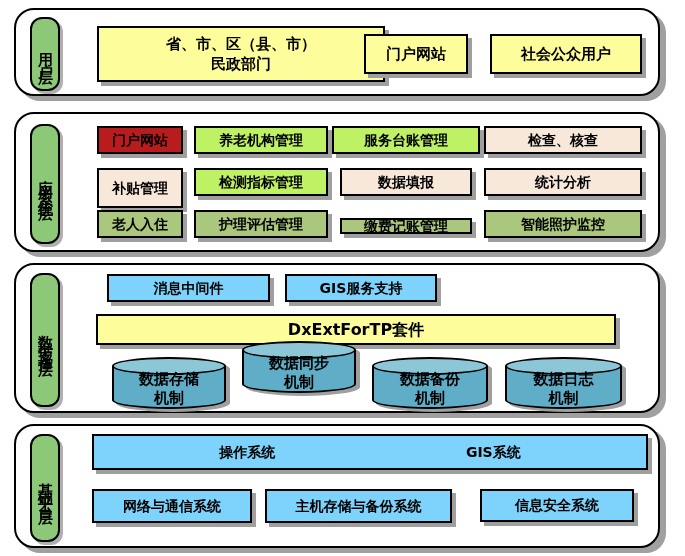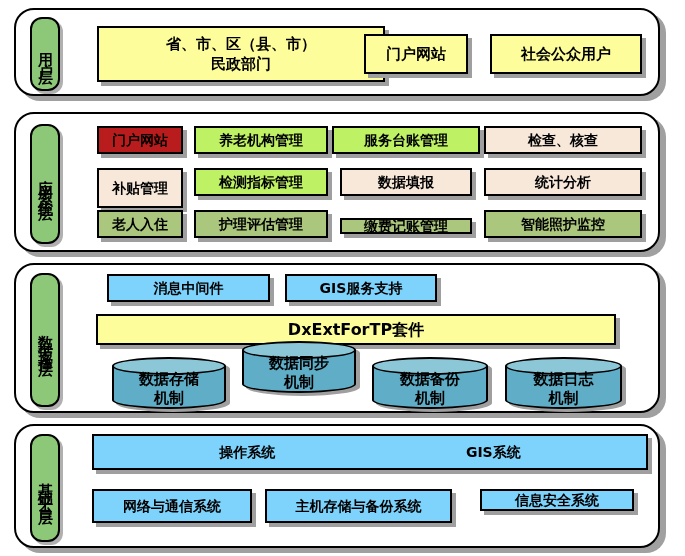--- a/index.html
+++ b/index.html
@@ -151,16 +151,16 @@
   <section class="layer" style="left:14px;top:424px;width:646px;height:124px">
     <div class="layer-label" style="left:14px;top:8px;width:30px;height:108px">基础平台层</div>
 
     <div class="box blue wide-blue" style="left:76px;top:8px;width:556px;height:36px">
       <span>操作系统</span>
       <span>GIS系统</span>
     </div>
 
     <div class="box blue" style="left:76px;top:63px;width:160px;height:34px">网络与通信系统</div>
     <div class="box blue" style="left:249px;top:63px;width:187px;height:34px">主机存储与备份系统</div>
-    <div class="box blue" style="left:464px;top:63px;width:154px;height:22px">信息安全系统</div>
+    <div class="box blue" style="left:464px;top:63px;width:154px;height:33px">信息安全系统</div>
   </section>
 
 </div>
 
 </body></html>

